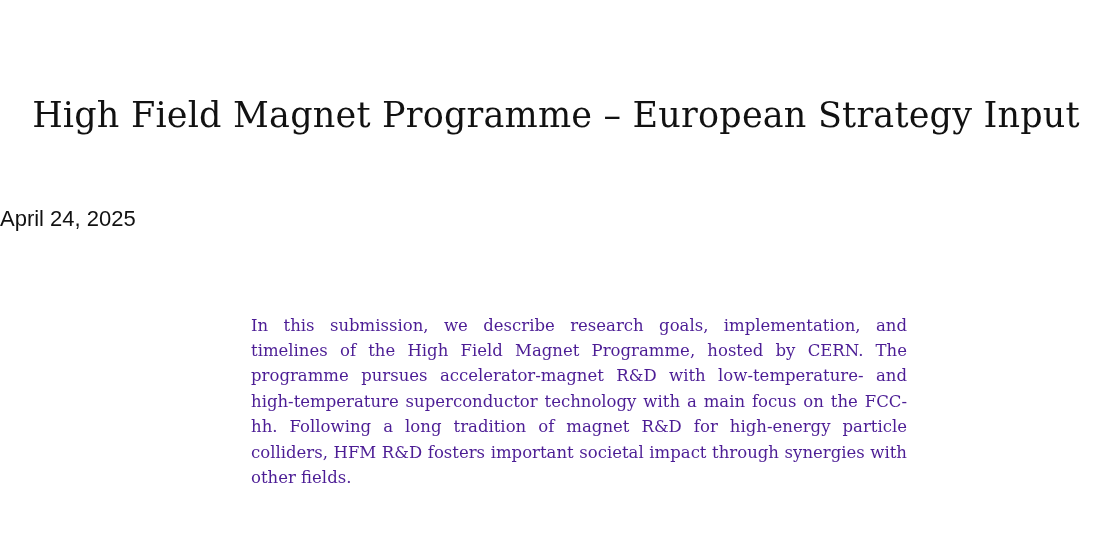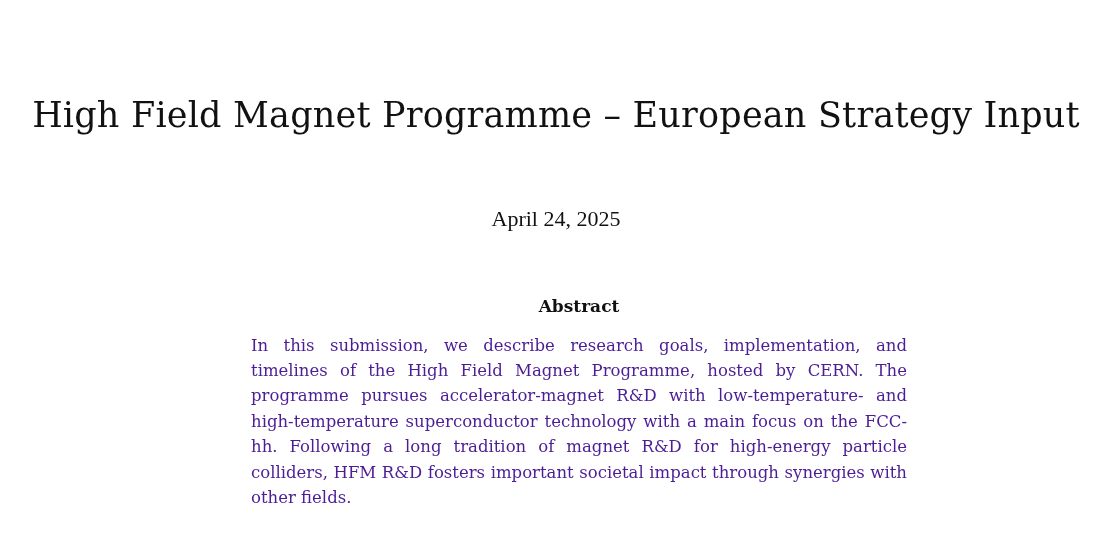--- a/index.html
+++ b/index.html
@@ -31,22 +31,21 @@
     font-weight: 400;
     letter-spacing: 0.2px;
     color: #111111;
     white-space: nowrap;
   }
   .date {
     position: absolute;
     top: 206px;
     left: 0;
     width: 1112px;
-    text-align: center;
-    font-family: Liberation Serif, serif;
+    font-family: Liberation Sans, sans-serif;
     font-size: 22px;
     font-weight: 400;
     color: #111111;
   }
   .abstract-block {
     position: absolute;
     top: 296px;
     left: 251px;
     width: 656px;
   }
@@ -71,17 +70,16 @@
 </head>
 <body>
 
 <div class="page">
 
   <h1 class="title">High Field Magnet Programme – European Strategy Input</h1>
 
   <div class="date">April 24, 2025</div>
 
   <div class="abstract-block">
-    <div class="abstract-heading">Abstract</div>
     <p class="abstract-body">In this submission, we describe research goals, implementation, and timelines of the High Field Magnet Programme, hosted by CERN. The programme pursues accelerator-magnet R&amp;D with low-temperature- and high-temperature superconductor technology with a main focus on the FCC-hh. Following a long tradition of magnet R&amp;D for high-energy particle colliders, HFM R&amp;D fosters important societal impact through synergies with other fields.</p>
   </div>
 
 </div>
 
 </body></html>

